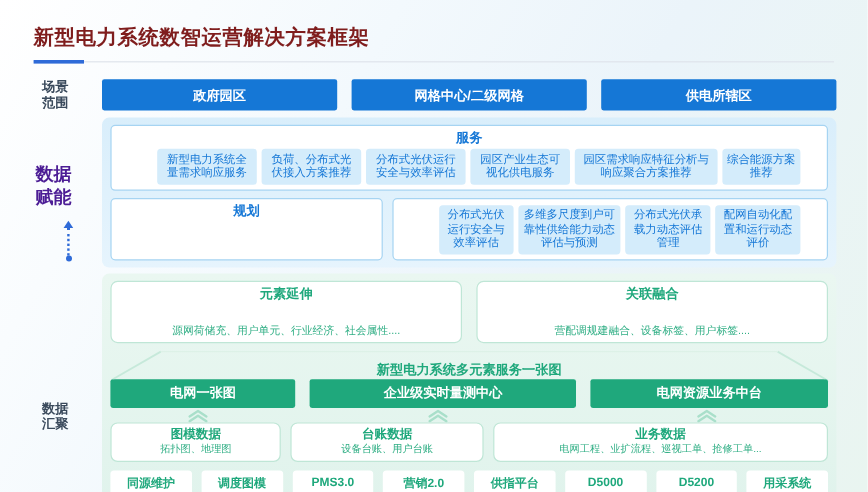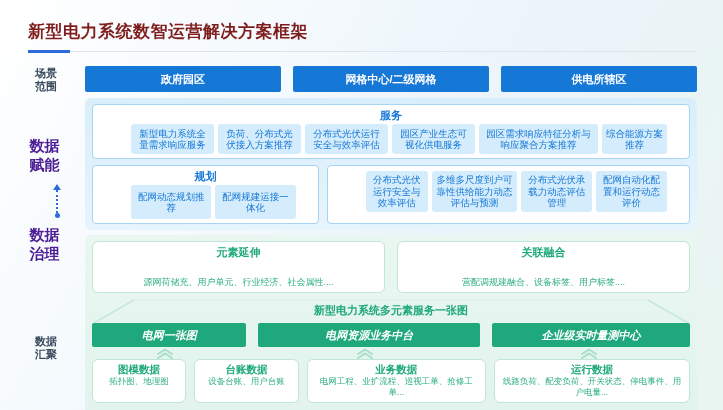--- a/index.html
+++ b/index.html
@@ -30,41 +30,41 @@
   .rail-arrow .line { flex:1; width:0; border-left:2px dotted #2f6bd8; }
   .rail-arrow .dot { width:5px; height:5px; border-radius:50%; background:#2f6bd8; }
 
   
   .content { position:absolute; left:85px; top:66px; width:612px; }
 
   .btn-row { display:flex; gap:12px; height:26px; }
   .btn { flex:1; display:flex; align-items:center; justify-content:center;
          color:#fff; font-size:11px; font-weight:bold; border-radius:2px; }
   .btn-blue { background:#1577d6; }
-  .btn-green { background:#1fa87c;font-style:italic; }
+  .btn-green { background:#1fa87c; }
 
   
   .blue-panel { margin-top:6px; background:linear-gradient(180deg,#d9eefb,#e6f4fd); border-radius:6px; padding:6px 7px; }
   .wbox-blue { background:#fff; border:1px solid #a6d4f2; border-radius:4px; padding:3px 22px 4px; }
   .box-title-blue { text-align:center; font-size:11px; font-weight:bold; color:#1577d6; line-height:14px; }
   .chip-row { display:flex; gap:4px; margin-top:2px;margin-left:16px; }
   .chip-blue { background:#d4ecfb; border-radius:3px; color:#1577d6; font-size:9.5px; line-height:11.5px;
                display:flex; align-items:center; justify-content:center; text-align:center; padding:3px 4px; min-height:30px; }
   .svc-row .chip-blue { min-height:30px; }
   .po-row { display:flex; gap:8px; margin-top:6px; }
   .po-row .chip-blue { min-height:34px; }
 
   
   .green-panel { margin-top:5px; background:linear-gradient(180deg,#eaf7f1,#e0f3ec); border-radius:6px; padding:6px 7px 7px; }
   .gov-row { display:flex; gap:12px; }
   .wbox-green { flex:1; background:#fff; border:1px solid #bfe6d6; border-radius:6px; padding:3px 6px 4px; }
   .box-title-green { text-align:center; font-size:11px; font-weight:bold; color:#1fa87c; line-height:14px; }
   .box-desc-green { text-align:center; font-size:9px; color:#2fae84; line-height:11px; margin-top:18px; }
 
-  .platform-title-row { position:relative; height:26px; margin-top:4px; display:flex; align-items:center; justify-content:center; }
+  .platform-title-row { position:relative; height:26px; margin-top:4px; display:flex; align-items:flex-end; justify-content:center; }
   .platform-title-row svg { position:absolute; inset:0; width:100%; height:100%; }
   .platform-title { position:relative; font-size:11px; font-weight:bold; color:#1fa87c; }
 
   .plat-row { display:flex; gap:12px; height:24px; }
   .plat-row .btn:nth-child(1){ flex:0.78 1 0; }
   .plat-row .btn:nth-child(2){ flex:1.12 1 0; }
   .plat-row .btn:nth-child(3){ flex:1.00 1 0; }
 
   .chevron-row { position:relative; height:11px; margin-top:1px; }
   .chevron { position:absolute; top:0; width:18px; height:11px; }
@@ -95,21 +95,20 @@
       <div class="accent"></div>
   </div>
 
   <div class="rail-label rail-small" id="rail-scenario">场景范围</div>
   <div class="rail-label rail-big" id="rail-empower">数据赋能</div>
   <div class="rail-arrow">
     <div class="head"></div>
       <div class="line"></div>
       <div class="dot"></div>
   </div>
-  <div class="rail-label rail-big" id="rail-governance">数据治理</div>
   <div class="rail-label rail-small" id="rail-aggregation">数据汇聚</div>
 
   <div class="content">
 
     <div class="btn-row">
       <div class="btn btn-blue">政府园区</div>
       <div class="btn btn-blue">网格中心/二级网格</div>
       <div class="btn btn-blue">供电所辖区</div>
     </div>
 
@@ -122,24 +121,20 @@
           <div class="chip-blue" style="flex:1.05 1 0">分布式光伏运行安全与效率评估</div>
           <div class="chip-blue" style="flex:1.05 1 0">园区产业生态可视化供电服务</div>
           <div class="chip-blue" style="flex:1.55 1 0">园区需求响应特征分析与响应聚合方案推荐</div>
           <div class="chip-blue" style="flex:0.80 1 0">综合能源方案推荐</div>
         </div>
       </div>
 
       <div class="po-row">
         <div class="wbox-blue" style="flex:0.57 1 0">
           <div class="box-title-blue">规划</div>
-          <div class="chip-row">
-            <div class="chip-blue" style="flex:1 1 0">配网动态规划推荐</div>
-            <div class="chip-blue" style="flex:1 1 0">配网规建运接一体化</div>
-          </div>
         </div>
         <div class="wbox-blue" style="flex:1 1 0">
           <div class="chip-row">
             <div class="chip-blue" style="flex:0.90 1 0">分布式光伏运行安全与效率评估</div>
             <div class="chip-blue" style="flex:1.30 1 0">多维多尺度到户可靠性供给能力动态评估与预测</div>
             <div class="chip-blue" style="flex:1.05 1 0">分布式光伏承载力动态评估管理</div>
             <div class="chip-blue" style="flex:1.05 1 0">配网自动化配置和运行动态评价</div>
           </div>
         </div>
       </div>
@@ -161,22 +156,22 @@
         <svg viewBox="0 0 598 26" preserveAspectRatio="none">
           <polyline points="2,26 42,3" fill="none" stroke="#c6e9da" stroke-width="1.5"></polyline>
           <polyline points="556,3 596,26" fill="none" stroke="#c6e9da" stroke-width="1.5"></polyline>
           <line x1="42" y1="3" x2="556" y2="3" stroke="#ddf1e7" stroke-width="1"></line>
         </svg>
         <div class="platform-title">新型电力系统多元素服务一张图</div>
       </div>
 
       <div class="plat-row">
         <div class="btn btn-green">电网一张图</div>
+        <div class="btn btn-green">企业级实时量测中心</div>
         <div class="btn btn-green">电网资源业务中台</div>
-        <div class="btn btn-green">企业级实时量测中心</div>
       </div>
 
       <div class="chevron-row">
         <span class="chevron" id="chev-1">
           <svg width="18" height="11" viewBox="0 0 18 11">
               <polyline points="2,6 9,1.5 16,6" fill="none" stroke="#a9dfca" stroke-width="2" stroke-linecap="round" stroke-linejoin="round"></polyline>
               <polyline points="2,10 9,5.5 16,10" fill="none" stroke="#a9dfca" stroke-width="2" stroke-linecap="round" stroke-linejoin="round"></polyline>
             </svg>
         </span>
         <span class="chevron" id="chev-2">
@@ -199,24 +194,20 @@
           <div class="box-desc-green">拓扑图、地理图</div>
         </div>
         <div class="wbox-green">
           <div class="box-title-green">台账数据</div>
           <div class="box-desc-green">设备台账、用户台账</div>
         </div>
         <div class="wbox-green">
           <div class="box-title-green">业务数据</div>
           <div class="box-desc-green">电网工程、业扩流程、巡视工单、抢修工单...</div>
         </div>
-        <div class="wbox-green">
-          <div class="box-title-green">运行数据</div>
-          <div class="box-desc-green">线路负荷、配变负荷、开关状态、停电事件、用户电量...</div>
-        </div>
       </div>
 
       <div class="sys-row">
         <div class="sys-box">同源维护</div>
         <div class="sys-box">调度图模</div>
         <div class="sys-box">PMS3.0</div>
         <div class="sys-box">营销2.0</div>
         <div class="sys-box">供指平台</div>
         <div class="sys-box">D5000</div>
         <div class="sys-box">D5200</div>

